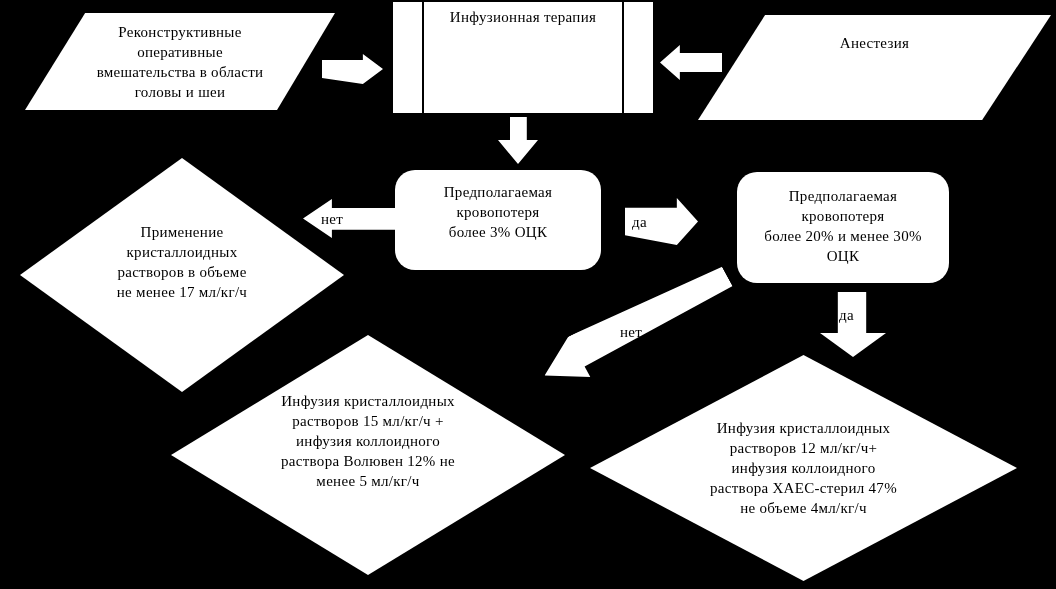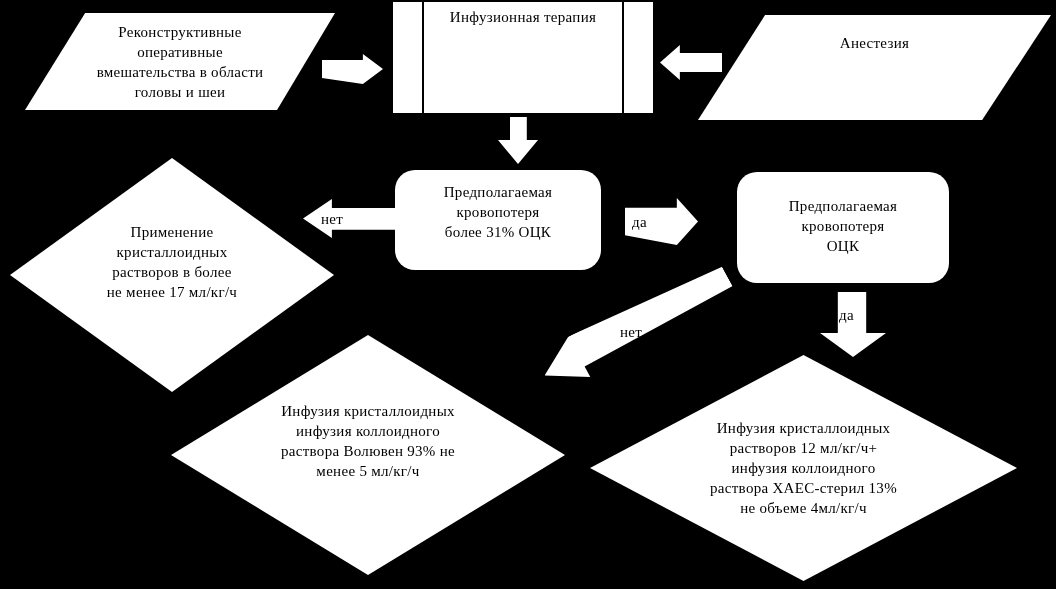--- a/index.html
+++ b/index.html
@@ -19,21 +19,21 @@
                    clip-path:polygon(19.4% 0, 100% 0, 81.3% 100%, 0 100%); }
   .proc-rect     { left:393px; top:2px;  width:260px; height:111px;
                    justify-content:flex-start; padding-top:5px; }
   .proc-rect .vline { position:absolute; top:0; width:2px; height:100%; background:#000; }
   .vline-left  { left:29px; }
   .vline-right { left:229px; }
   .par-anesthesia{ left:698px; top:15px; width:353px; height:105px;
                    clip-path:polygon(19% 0, 100% 0, 80.5% 100%, 0 100%);
                    justify-content:flex-start; padding-top:18px; }
   
-  .dec-left      { left:10px;   top:158px; width:324px; height:234px;
+  .dec-left      { left:20px;   top:158px; width:324px; height:234px;
                    clip-path:polygon(50% 0, 100% 50%, 50% 100%, 0 50%);
                    padding-bottom:26px; }
   .round-center  { left:395px; top:170px; width:206px; height:100px;
                    border-radius:20px; padding-bottom:16px; }
   .round-right   { left:737px; top:172px; width:212px; height:111px;
                    border-radius:20px; padding-bottom:4px; }
   
   .dec-bl        { left:171px; top:335px; width:394px; height:240px;
                    clip-path:polygon(50% 0, 100% 50%, 50% 100%, 0 50%);
                    padding-bottom:28px; }
@@ -81,48 +81,50 @@
     <div>головы и шеи</div>
   </div>
 
   <div class="shape par-anesthesia">
     <div>Анестезия</div>
   </div>
 
   <div class="shape dec-left">
     <div>Применение</div>
     <div>кристаллоидных</div>
-    <div>растворов в более</div>
+    <div>растворов в объеме</div>
     <div>не менее 17 мл/кг/ч</div>
   </div>
 
   <div class="shape round-center">
     <div>Предполагаемая</div>
     <div>кровопотеря</div>
-    <div>более 31% ОЦК</div>
+    <div>более 3% ОЦК</div>
   </div>
 
   <div class="shape round-right">
     <div>Предполагаемая</div>
     <div>кровопотеря</div>
+    <div>более 20% и менее 30%</div>
     <div>ОЦК</div>
   </div>
 
   <div class="shape dec-bl">
     <div>Инфузия кристаллоидных</div>
+    <div>растворов 15 мл/кг/ч +</div>
     <div>инфузия коллоидного</div>
-    <div>раствора Волювен 93% не</div>
+    <div>раствора Волювен 12% не</div>
     <div>менее 5 мл/кг/ч</div>
   </div>
 
   <div class="shape dec-br">
     <div>Инфузия кристаллоидных</div>
     <div>растворов 12 мл/кг/ч+</div>
     <div>инфузия коллоидного</div>
-    <div>раствора ХАЕС-стерил 13%</div>
+    <div>раствора ХАЕС-стерил 47%</div>
     <div>не объеме 4мл/кг/ч</div>
   </div>
 
   <div class="arrow arr-r1"></div>
   <div class="arrow arr-l1"></div>
   <div class="arrow arr-d1"></div>
 
   <div class="arrow arr-no">
     <span>нет</span>
   </div>

